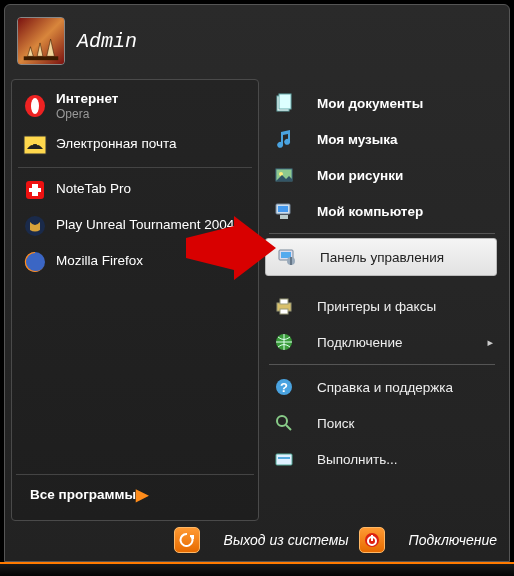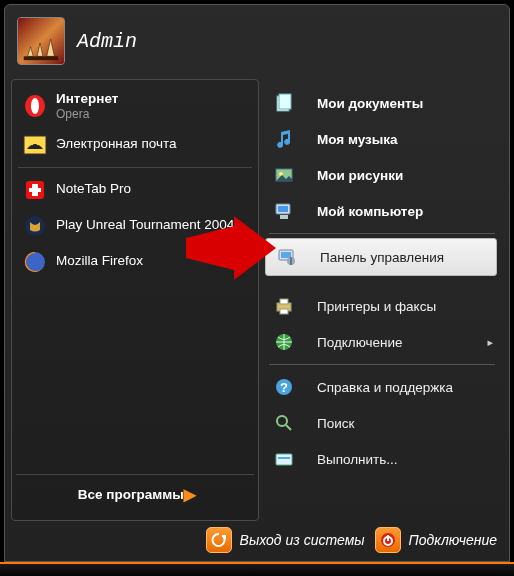--- a/index.html
+++ b/index.html
@@ -75,21 +75,21 @@
     flex-shrink: 0;
   }
   .ltext { line-height: 1.2; }
   .ltext .sub { color: #999; font-size: 12px; }
   .all-programs {
     border-top: 1px solid #444;
     margin-top: 4px;
     padding: 10px 10px 10px 14px;
     display: flex;
     align-items: center;
-    justify-content: center;
+    justify-content: flex-start;
     color: #fff;
     font-weight: bold;
     cursor: pointer;
   }
   .all-programs .arrow { color: #ff8c1a; font-size: 16px; }
   .ritem {
     display: flex;
     align-items: center;
     gap: 22px;
     padding: 7px 10px;
@@ -120,21 +120,21 @@
   .submenu-arrow {
     position: absolute; right: 10px; color: #ccc; font-size: 11px;
   }
   .footer {
     display: flex;
     justify-content: flex-end;
     gap: 10px;
     padding: 6px 6px 8px 6px;
   }
   .fbtn {
-    display: flex; align-items: center; gap: 8px;
+    display: flex; align-items: center; gap: 24px;
     color: #fff; font-style: italic; font-size: 14px;
     cursor: pointer;
   }
   .fbtn .ficon {
     width: 26px; height: 26px;
     background: linear-gradient(#ff9a33,#e76b00);
     border-radius: 5px;
     border: 1px solid #ffb866;
     display: flex; align-items: center; justify-content: center;
   }

